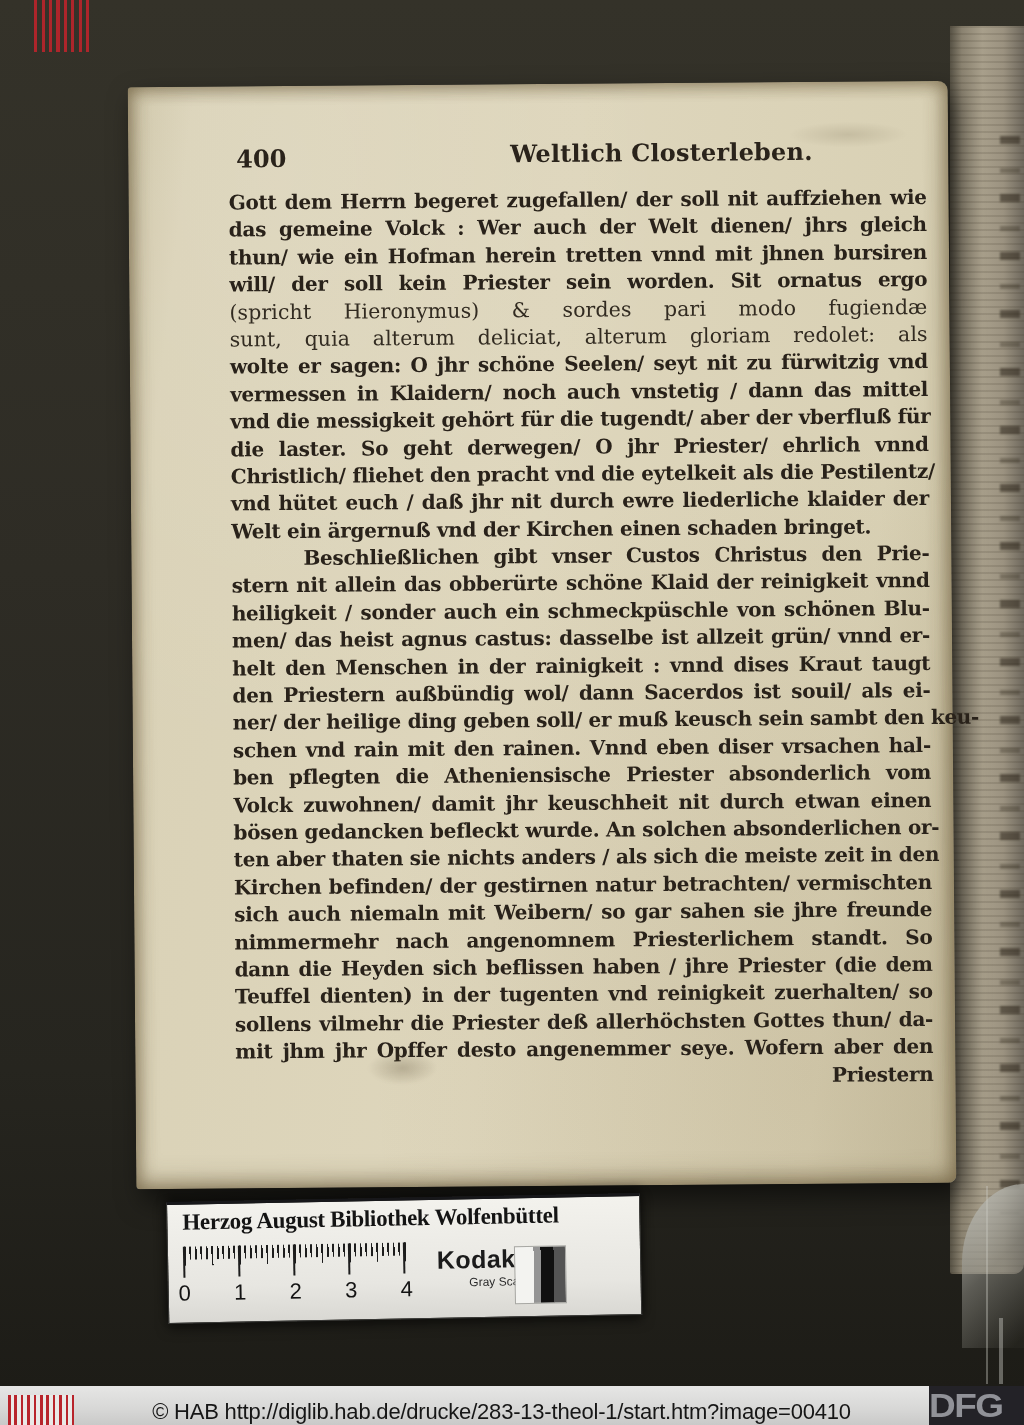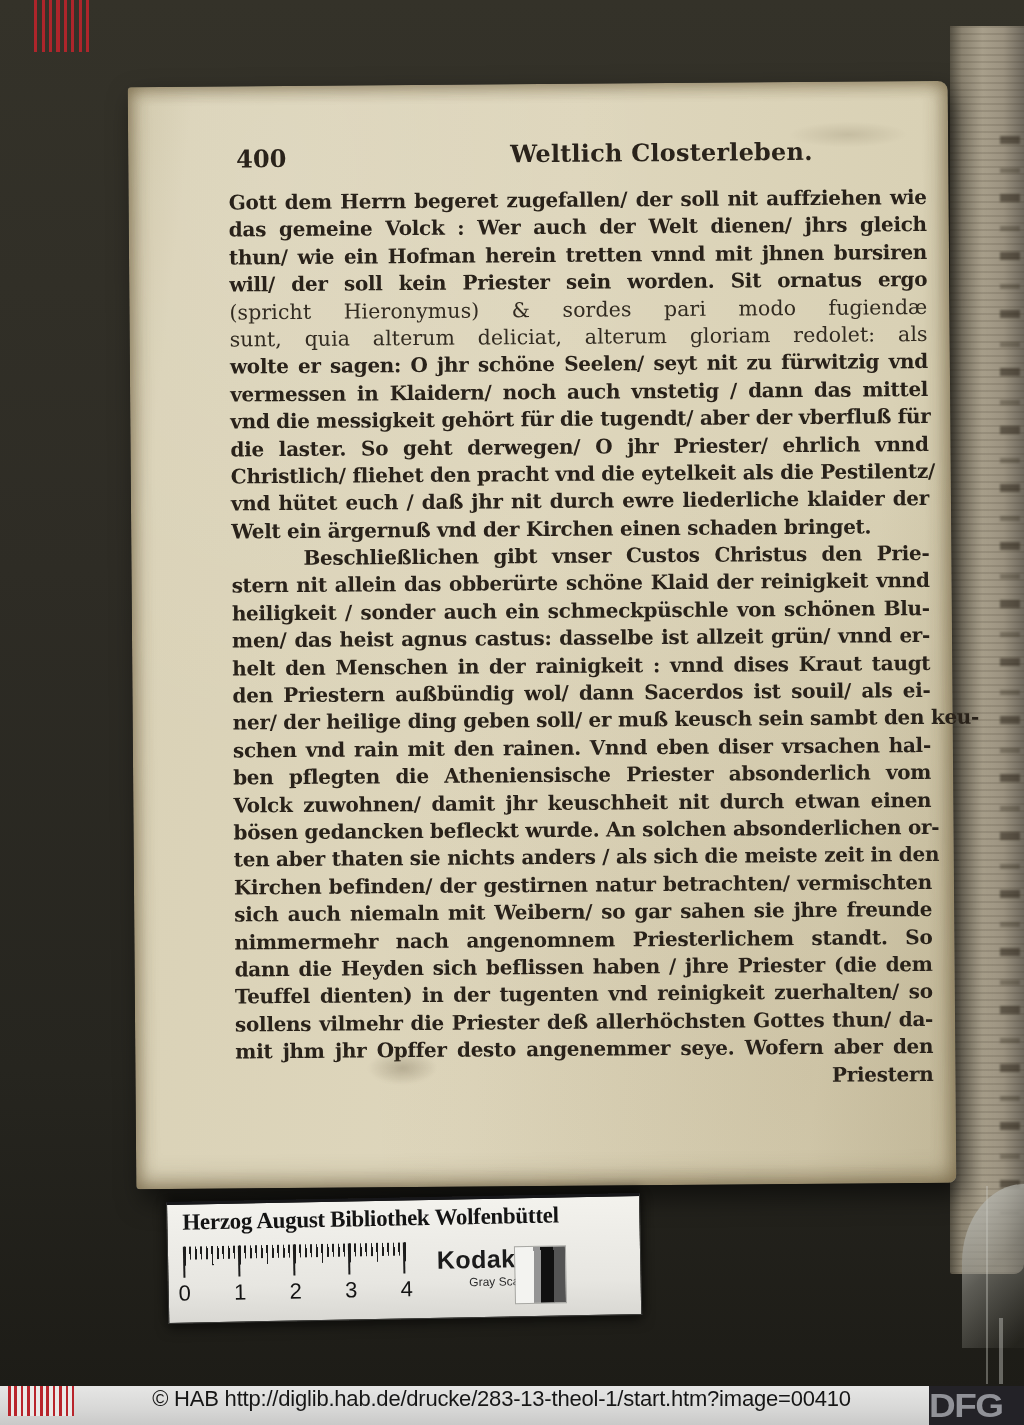--- a/index.html
+++ b/index.html
@@ -73,21 +73,21 @@
   .ruler-nums{position:absolute;left:-6px;top:34px;width:238px;display:flex;justify-content:space-between;
     font:400 22px "Liberation Sans",sans-serif;color:#131313;}
   .ruler-nums span{width:16px;text-align:center;}
   .kodak{position:absolute;left:256px;top:46px;width:104px;}
   .kodak-brand{font:700 25px "Liberation Sans",sans-serif;color:#1b1b1b;text-align:center;letter-spacing:.5px;}
   .kodak-sub{font:400 12px "Liberation Sans",sans-serif;color:#2a2a2a;text-align:right;margin-top:1px;}
   .grayscale-patch{position:absolute;left:346px;top:48px;width:50px;height:56px;border:1px solid #a8a8a4;
     background:linear-gradient(90deg,#f3f3f0 0 37%,#949494 37% 51%,#101010 51% 77%,#545454 77% 100%);}
 
   
-  .footer{position:absolute;left:0;top:1386px;width:929px;height:39px;display:flex;align-items:flex-start;
+  .footer{position:absolute;left:0;top:1386px;width:929px;height:39px;display:flex;align-items:flex-end;
     background:linear-gradient(180deg,#e6e6e5 0%,#d7d7d6 60%,#c9c9c8 100%);}
   .credit{margin:0 auto;font:400 22px "Liberation Sans",sans-serif;color:#161616;letter-spacing:-.2px;white-space:nowrap;}
   .dfg{position:absolute;left:929px;top:1386px;width:95px;height:39px;display:flex;align-items:center;
     background:#232227;}
   .dfg span{font:700 37px/37px "Liberation Sans",sans-serif;color:#919298;letter-spacing:-1.5px;
     transform:scaleY(.92);}
 </style>
 </head>
 <body>
 

